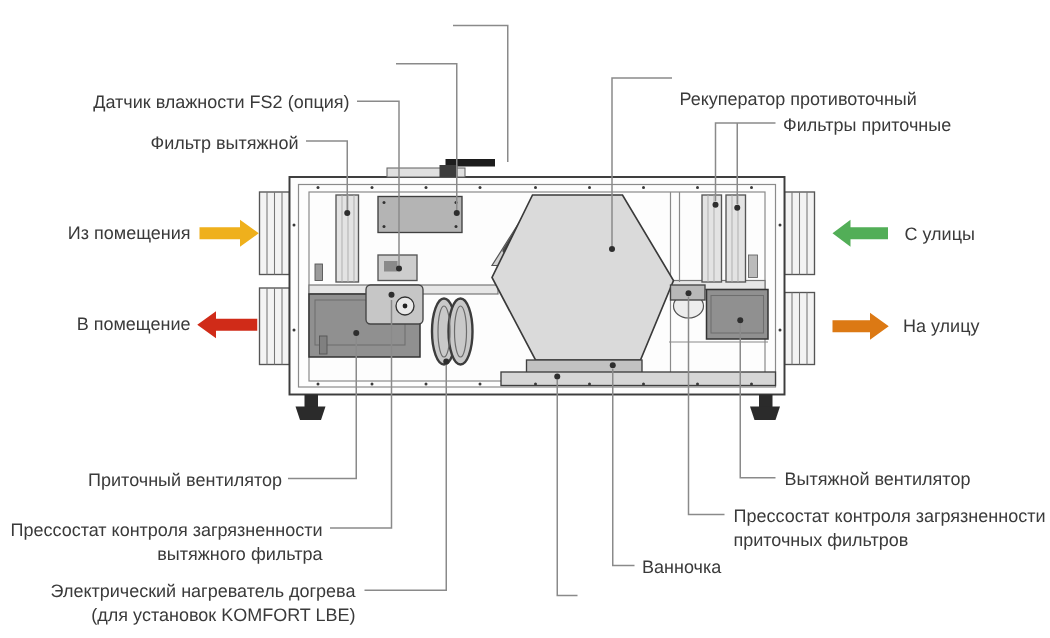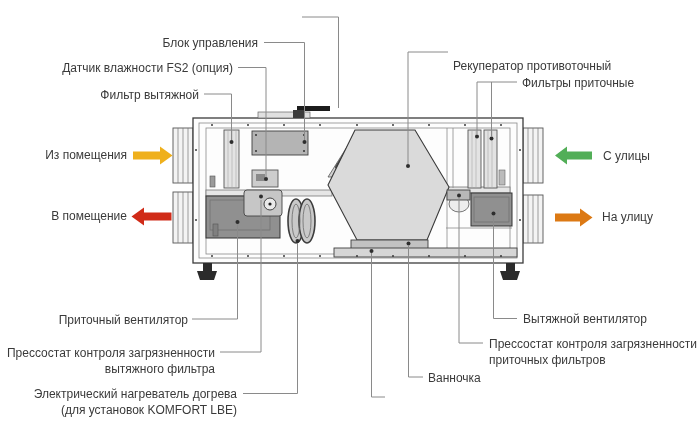--- a/index.html
+++ b/index.html
@@ -174,21 +174,20 @@
         <circle cx="459" cy="195.5" r="2"></circle>
     <circle cx="493.5" cy="213.5" r="2"></circle>
   </g>
 
   <polygon points="133,151.5 160,151.5 160,146.5 172.5,155.5 160,164.5 160,159.5 133,159.5" fill="#EFB01C"></polygon>
   <polygon points="171.5,212.5 144,212.5 144,207.5 131.5,216.5 144,225.5 144,220.5 171.5,220.5" fill="#D02B18"></polygon>
   <polygon points="592,151.5 567,151.5 567,146.5 555,155.5 567,164.5 567,159.5 592,159.5" fill="#52AE57"></polygon>
   <polygon points="555,213.5 580,213.5 580,208.5 592.5,217.5 580,226.5 580,221.5 555,221.5" fill="#DC7914"></polygon>
 </svg>
 
-  <div class="lbl r" style="right:442px;top:36px;">Блок управления</div>
   <div class="lbl r" style="right:467px;top:61px;">Датчик влажности FS2 (опция)</div>
   <div class="lbl r" style="right:501px;top:88px;">Фильтр вытяжной</div>
   <div class="lbl" style="left:453px;top:59px;">Рекуператор противоточный</div>
   <div class="lbl" style="left:522px;top:76px;">Фильтры приточные</div>
 
   <div class="lbl r" style="right:573px;top:148px;">Из помещения</div>
   <div class="lbl r" style="right:573px;top:209px;">В помещение</div>
   <div class="lbl" style="left:603px;top:149px;">С улицы</div>
   <div class="lbl" style="left:602px;top:210px;">На улицу</div>
 

